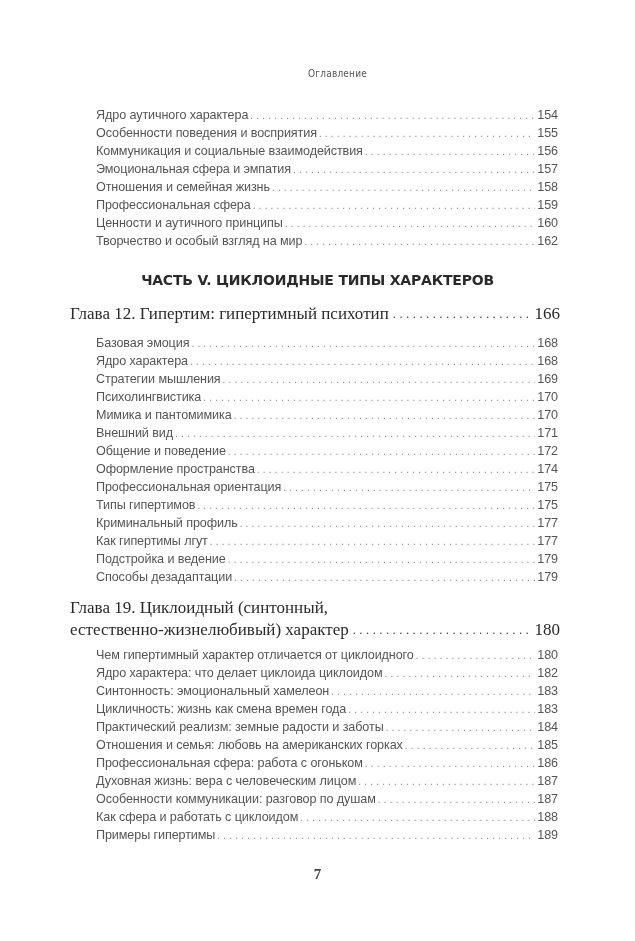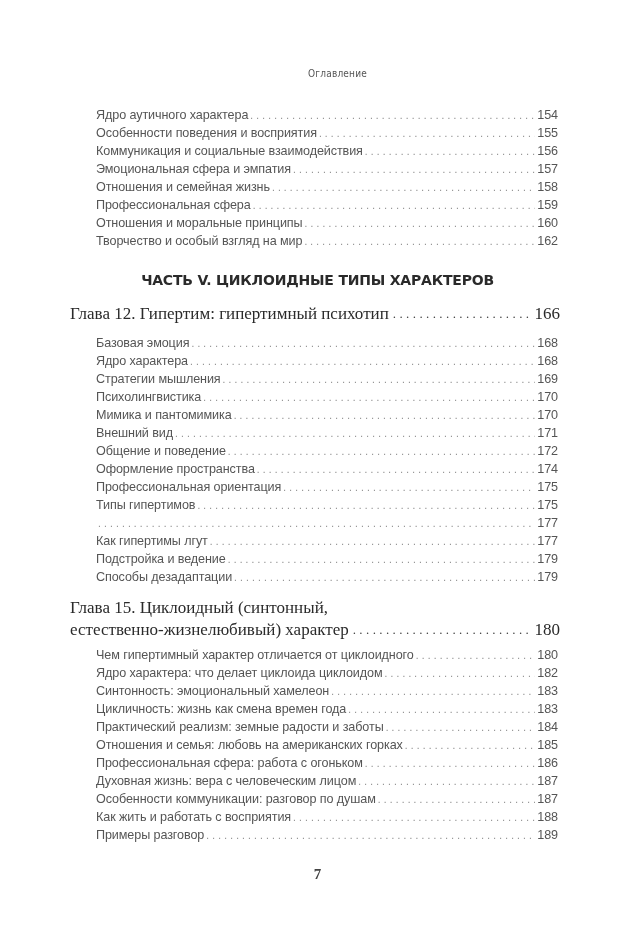--- a/index.html
+++ b/index.html
@@ -72,21 +72,21 @@
       <span class="t">Отношения и семейная жизнь</span>
       <span class="dots">................................................................................................................</span>
       <span class="p">158</span>
     </div>
   <div class="sub" style="top:196px">
       <span class="t">Профессиональная сфера</span>
       <span class="dots">................................................................................................................</span>
       <span class="p">159</span>
     </div>
   <div class="sub" style="top:214px">
-      <span class="t">Отношения и моральные принципы</span>
+      <span class="t">Ценности и аутичного принципы</span>
       <span class="dots">................................................................................................................</span>
       <span class="p">160</span>
     </div>
   <div class="sub" style="top:232px">
       <span class="t">Творчество и особый взгляд на мир</span>
       <span class="dots">................................................................................................................</span>
       <span class="p">162</span>
     </div>
 
   <div class="part">ЧАСТЬ V. ЦИКЛОИДНЫЕ ТИПЫ ХАРАКТЕРОВ</div>
@@ -143,20 +143,21 @@
       <span class="t">Профессиональная ориентация</span>
       <span class="dots">................................................................................................................</span>
       <span class="p">175</span>
     </div>
   <div class="sub" style="top:496px">
       <span class="t">Типы гипертимов</span>
       <span class="dots">................................................................................................................</span>
       <span class="p">175</span>
     </div>
   <div class="sub" style="top:514px">
+      <span class="t">Криминальный профиль</span>
       <span class="dots">................................................................................................................</span>
       <span class="p">177</span>
     </div>
   <div class="sub" style="top:532px">
       <span class="t">Как гипертимы лгут</span>
       <span class="dots">................................................................................................................</span>
       <span class="p">177</span>
     </div>
   <div class="sub" style="top:550px">
       <span class="t">Подстройка и ведение</span>
@@ -164,21 +165,21 @@
       <span class="p">179</span>
     </div>
   <div class="sub" style="top:568px">
       <span class="t">Способы дезадаптации</span>
       <span class="dots">................................................................................................................</span>
       <span class="p">179</span>
     </div>
 
   <div class="chap" style="top:597px">
     <div class="row">
-        <span class="t">Глава 15. Циклоидный (синтонный,</span>
+        <span class="t">Глава 19. Циклоидный (синтонный,</span>
       </div>
     <div class="row">
         <span class="t">естественно-жизнелюбивый) характер</span>
         <span class="dots">................................................................................................................</span>
         <span class="p">180</span>
       </div>
   </div>
 
   <div class="sub" style="top:646px">
       <span class="t">Чем гипертимный характер отличается от циклоидного</span>
@@ -219,25 +220,25 @@
       <span class="t">Духовная жизнь: вера с человеческим лицом</span>
       <span class="dots">................................................................................................................</span>
       <span class="p">187</span>
     </div>
   <div class="sub" style="top:790px">
       <span class="t">Особенности коммуникации: разговор по душам</span>
       <span class="dots">................................................................................................................</span>
       <span class="p">187</span>
     </div>
   <div class="sub" style="top:808px">
-      <span class="t">Как жить и работать с восприятия</span>
+      <span class="t">Как сфера и работать с циклоидом</span>
       <span class="dots">................................................................................................................</span>
       <span class="p">188</span>
     </div>
   <div class="sub" style="top:826px">
-      <span class="t">Примеры разговор</span>
+      <span class="t">Примеры гипертимы</span>
       <span class="dots">................................................................................................................</span>
       <span class="p">189</span>
     </div>
 
 </div>
 
 <div class="folio">7</div>
 
 </body></html>

